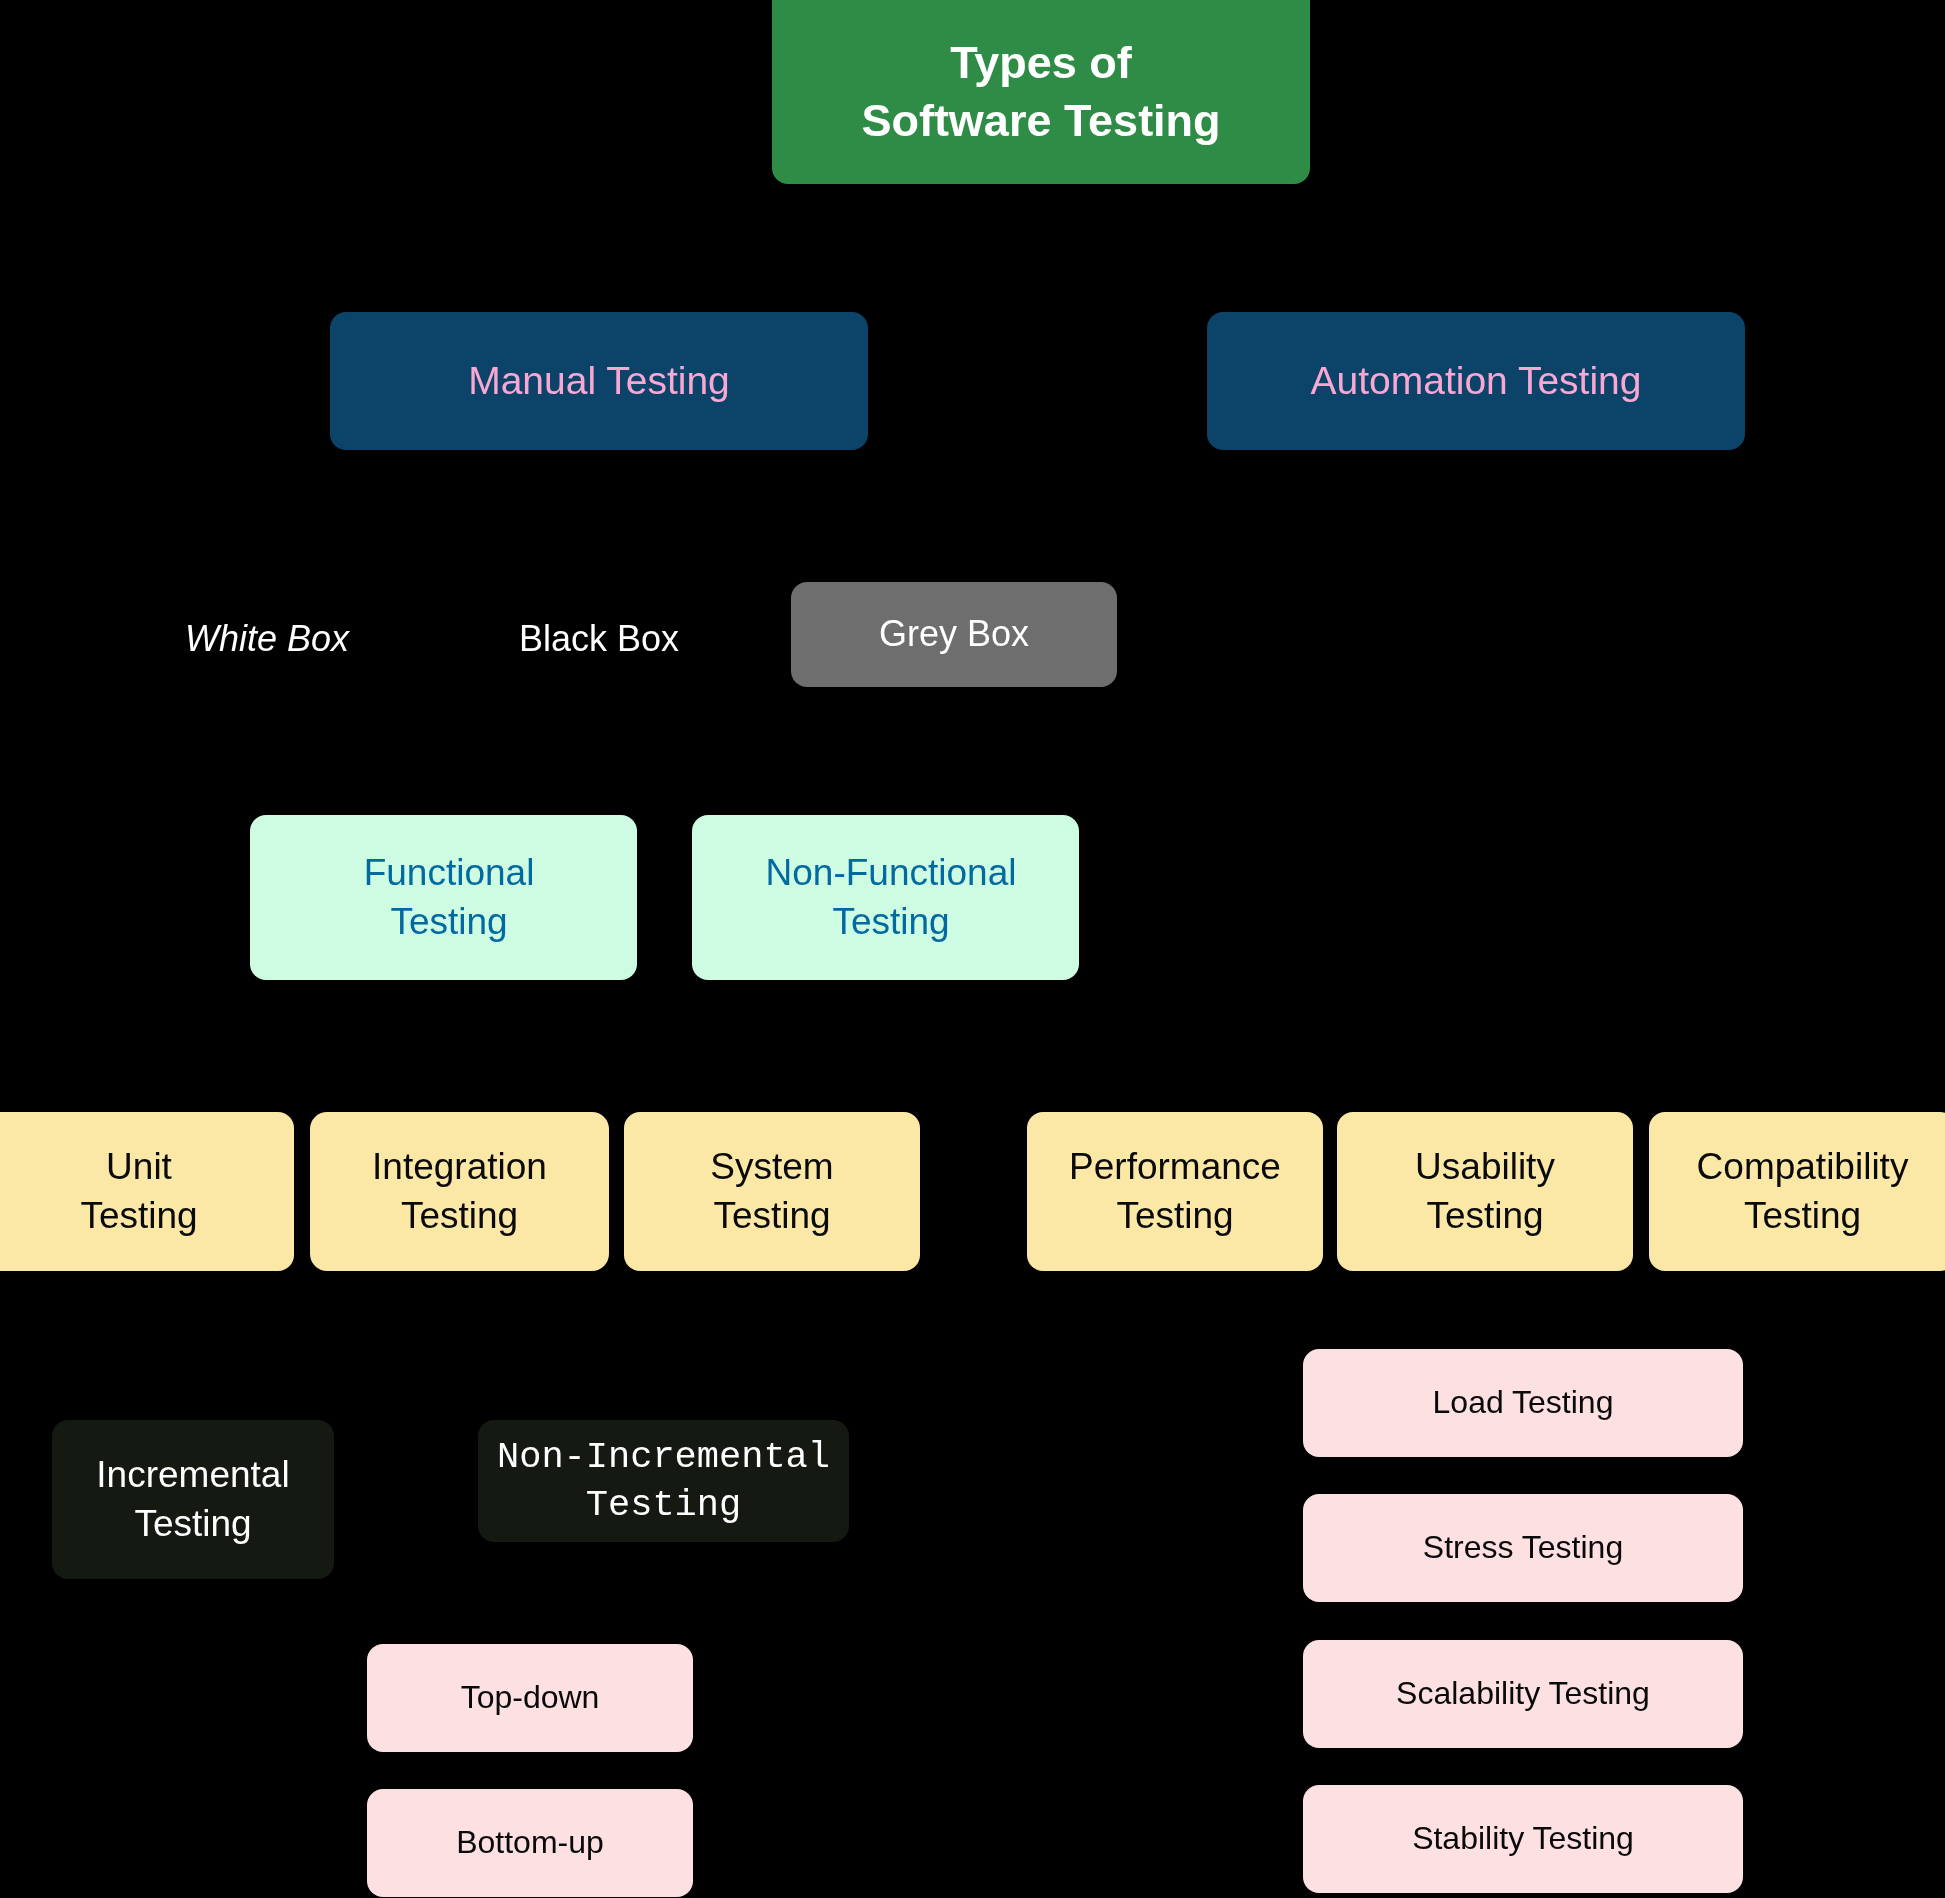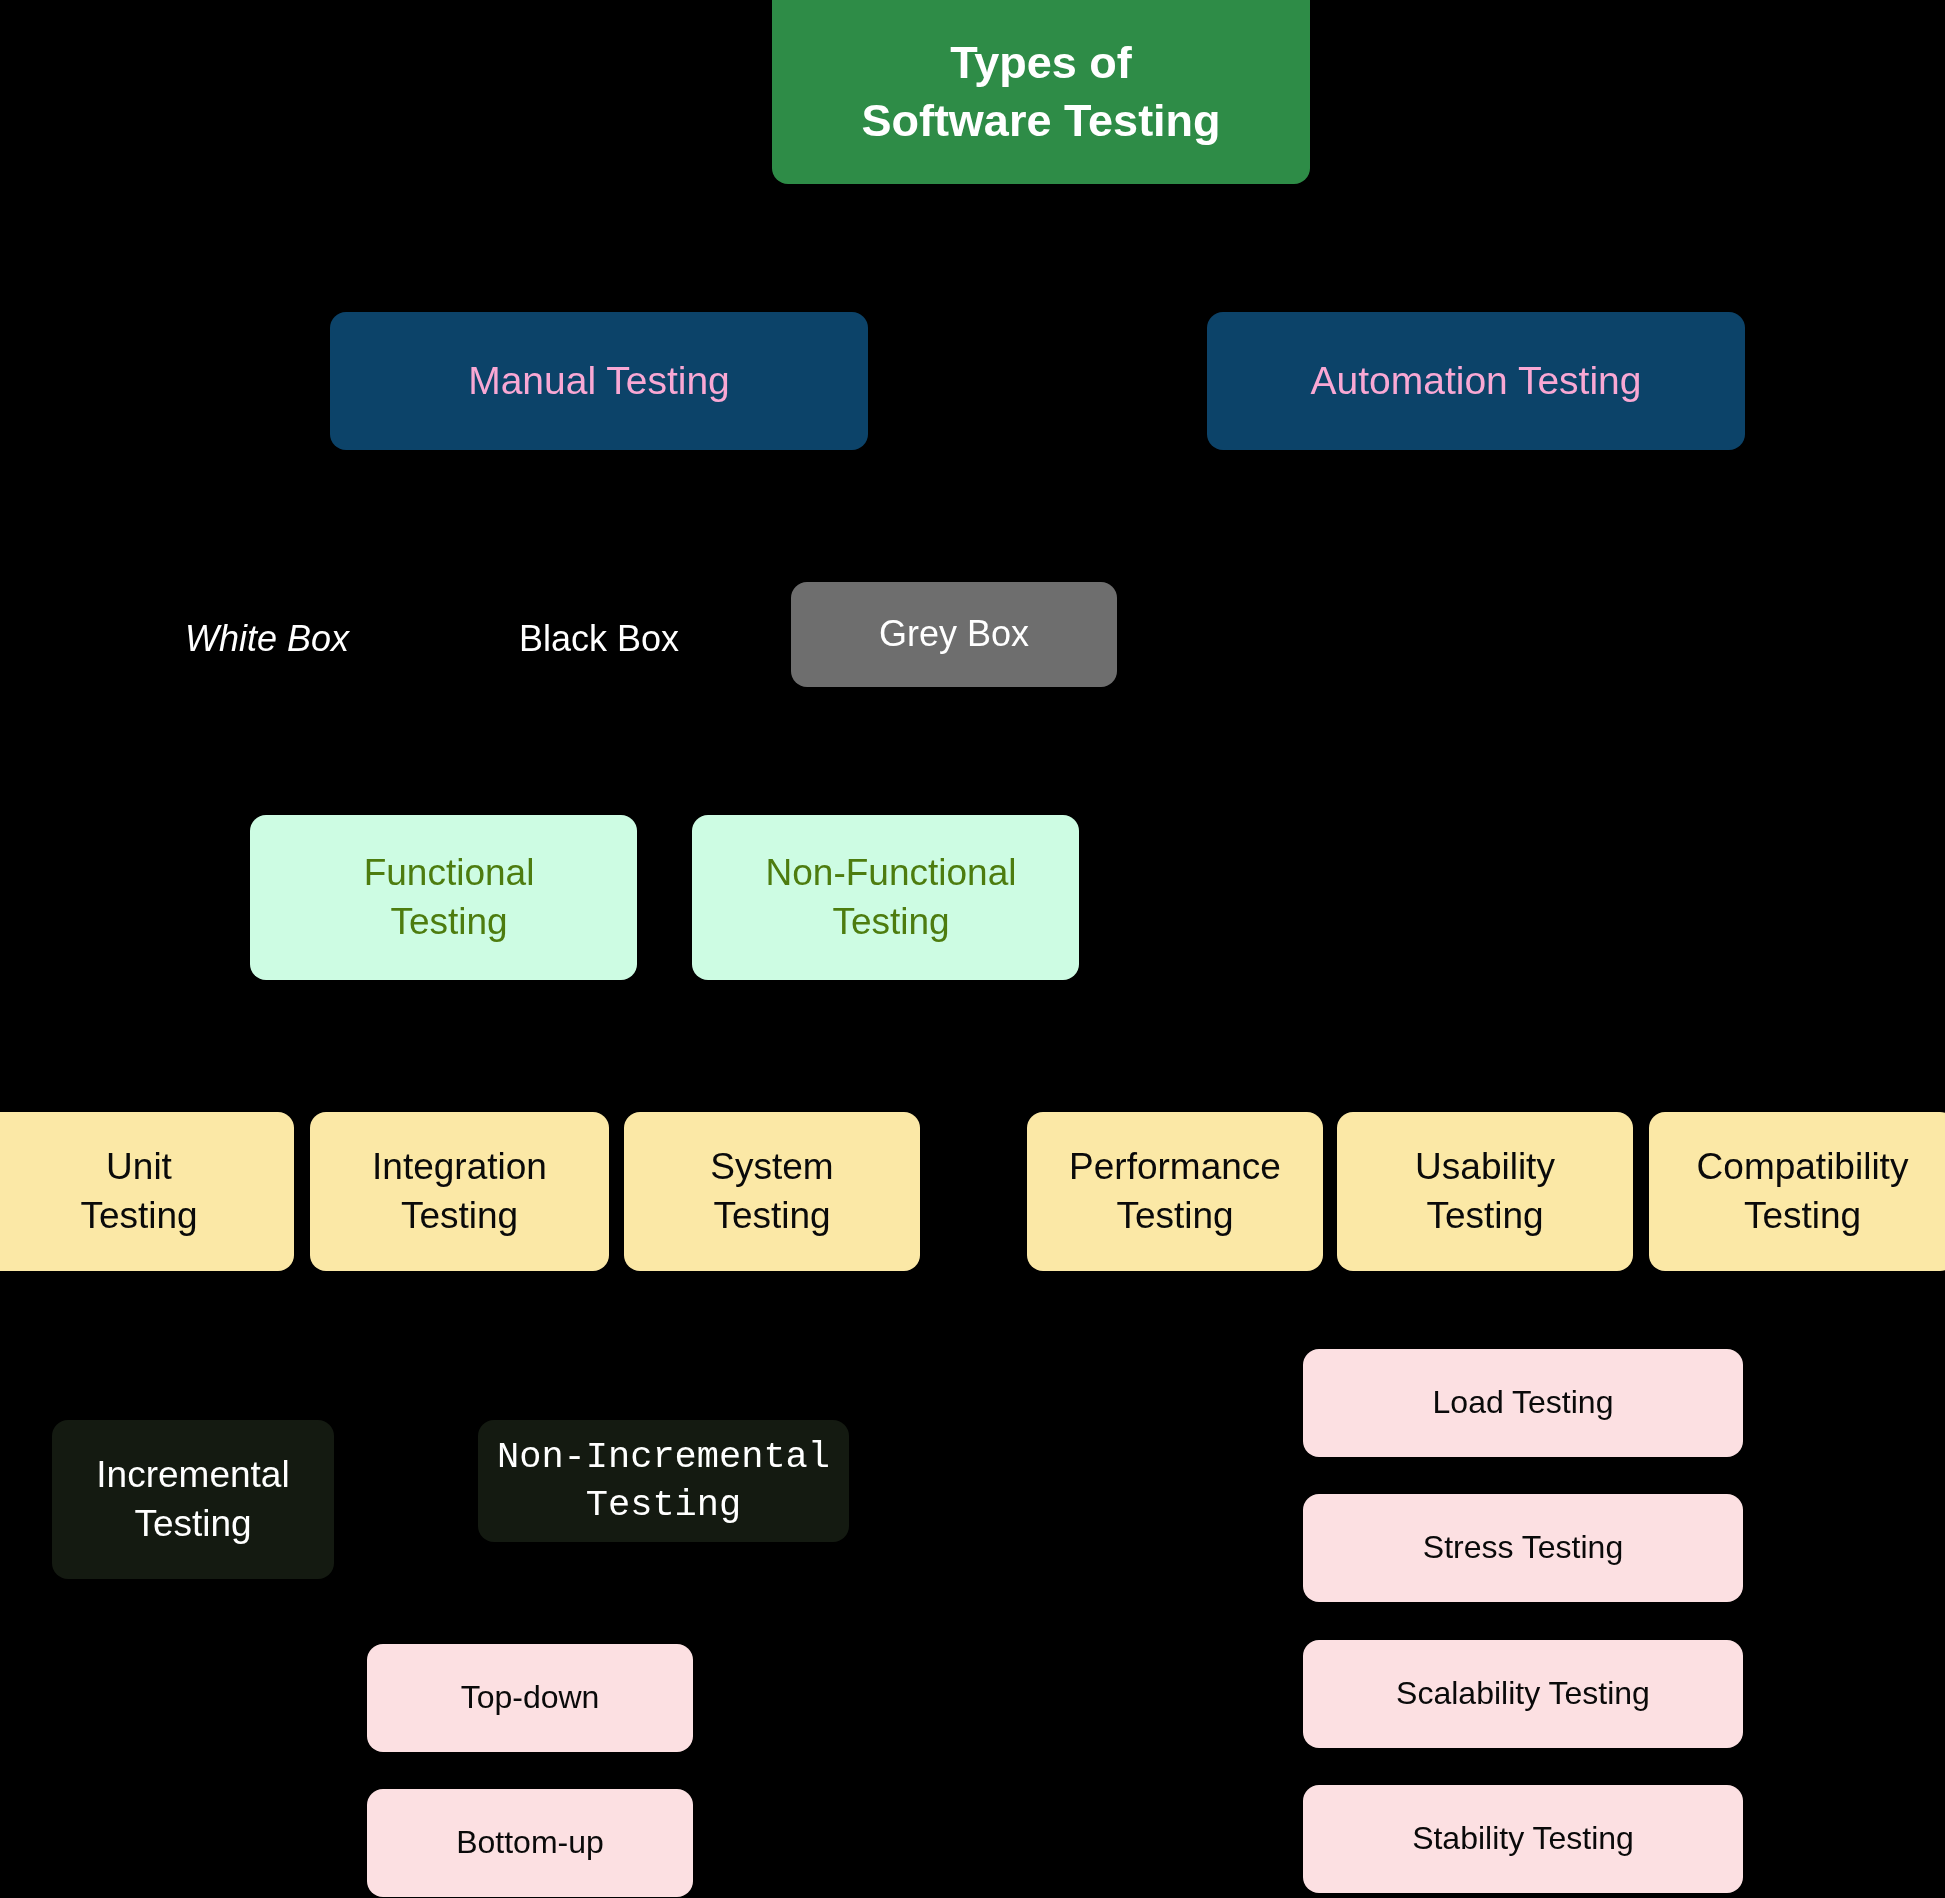--- a/index.html
+++ b/index.html
@@ -26,21 +26,21 @@
     line-height: 1.30;
     white-space: pre-line;
     padding: 3.6px 9px;
   }
   
   .n-root      { background: #2E8C47; color: #FFFFFF; font-weight: bold; }
   .n-blue      { background: #0C4369; color: #f9a8d4; }
   .n-black     { background: #000000; color: #FFFFFF; }
   .n-grey      { background: #6E6E6E; color: #FFFFFF; }
   .n-darkbox   { background: #141A11; color: #FFFFFF; }
-  .n-mint      { background: #CDFCE3; color: #4d7c0f; padding-left: 20px; }
+  .n-mint      { background: #CDFCE3; color: #0369a1; padding-left: 20px; }
   .n-yellow    { background: #FBE8A6; color: #0A0A0A; }
   .n-pink      { background: #FCE0E2; color: #0A0A0A; }
 
   
   .t-root   { font-size: 45px; }
   .t-lvl1   { font-size: 39px; }
   .t-lvl2   { font-size: 36px; }
   .t-lvl3   { font-size: 37px; }
   .t-lvl4   { font-size: 37px; }
   .t-lvl5   { font-size: 37px; }
@@ -109,21 +109,21 @@
 
   <div class="node n-mint t-lvl3" style="left:250px; top:815px; width:387px; height:165px;">Functional
 Testing</div>
 
   <div class="node n-mint t-lvl3" style="left:692px; top:815px; width:387px; height:165px;">Non-Functional
 Testing</div>
 
   <div class="node n-yellow t-lvl4" style="left:-16px; top:1112px; width:310px; height:159px;">Unit
 Testing</div>
 
-  <div class="node n-yellow t-lvl4" style="left:310px; top:1112px; width:299px; height:159px;">Integration
+  <div class="node n-yellow t-lvl4" style="left:310px; top:1112px; width:299px; height:159px;border-radius:17px;">Integration
 Testing</div>
 
   <div class="node n-yellow t-lvl4" style="left:624px; top:1112px; width:296px; height:159px;">System
 Testing</div>
 
   <div class="node n-yellow t-lvl4" style="left:1027px; top:1112px; width:296px; height:159px;">Performance
 Testing</div>
 
   <div class="node n-yellow t-lvl4" style="left:1337px; top:1112px; width:296px; height:159px;">Usability
 Testing</div>

